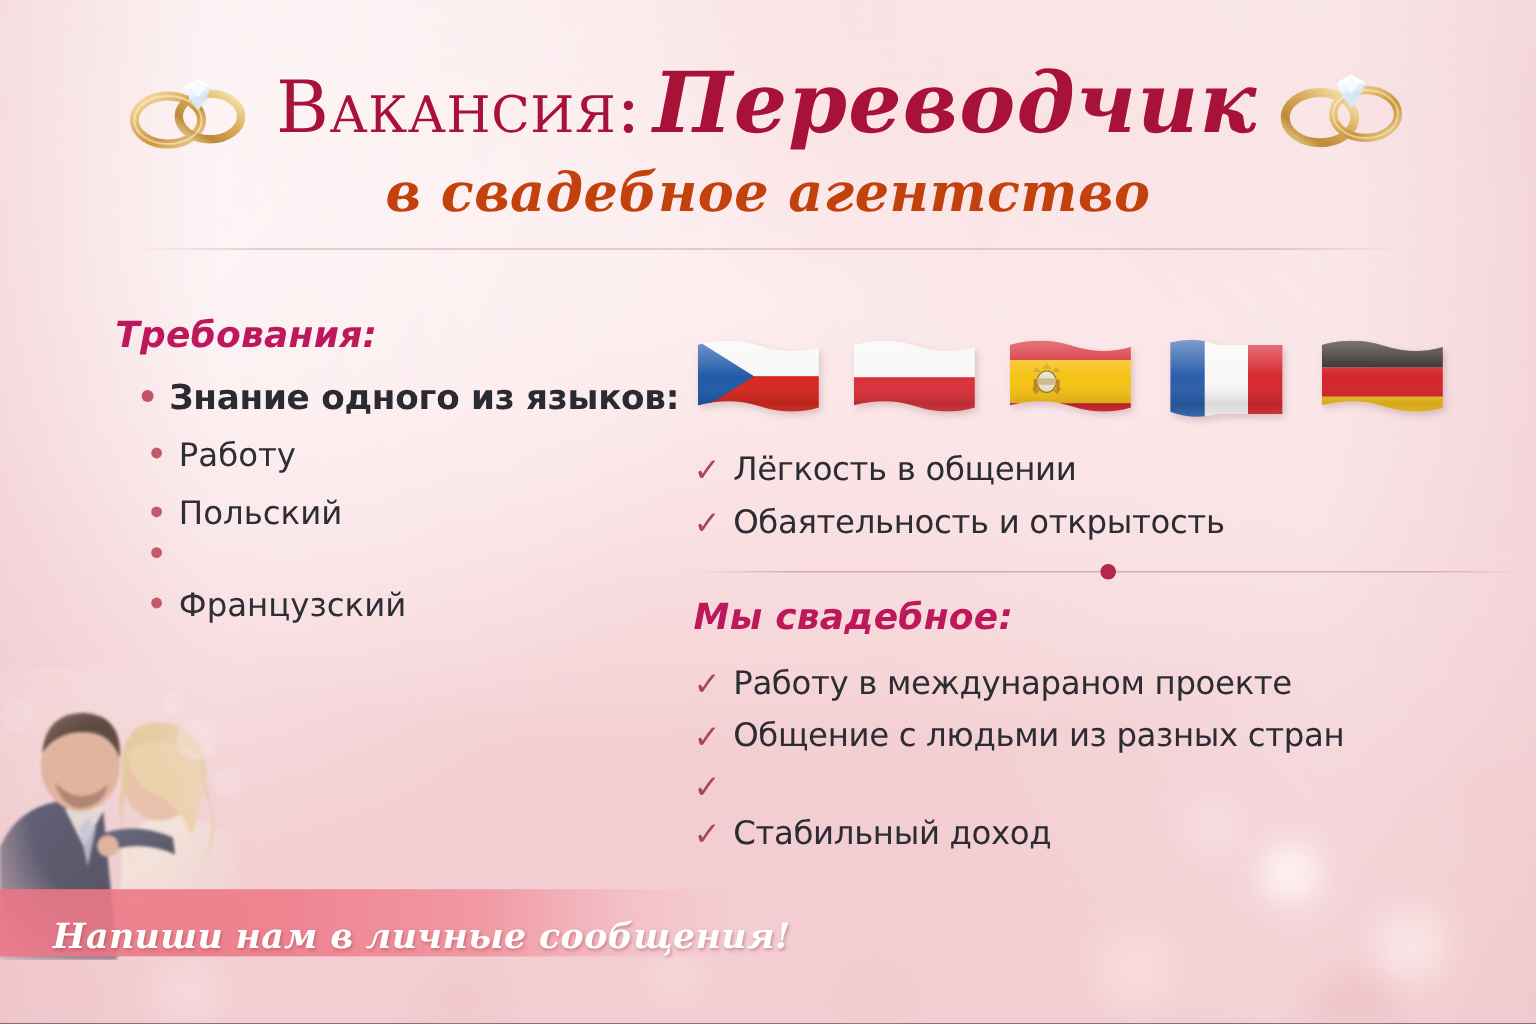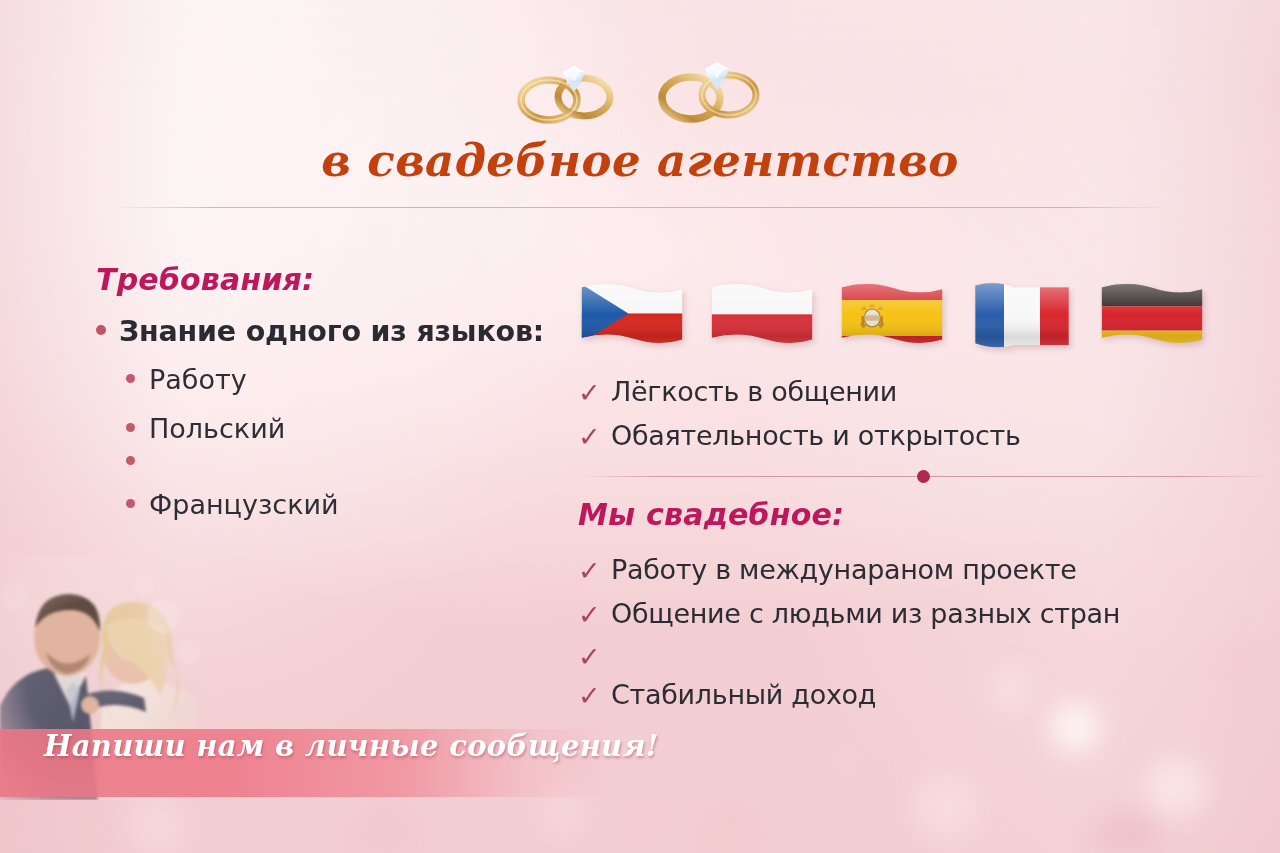--- a/index.html
+++ b/index.html
@@ -127,20 +127,21 @@
     font-style: italic;
     font-weight: 700;
     font-size: 30px;
     color: #be185d;
     letter-spacing: .2px;
   }
 
   .lang-top {
     display: flex; align-items: baseline; gap: 13px;
     margin-top: 18px;
+    justify-content: flex-end;
   }
   .bullet {
     flex: 0 0 auto;
     width: 10px; height: 10px; border-radius: 50%;
     background: #c0556a;
     transform: translateY(-6px);
   }
   .bullet.sm { width: 9px; height: 9px; background: #c4596c; }
   .lang-top-text {
     font-size: 28.5px; font-weight: 700; color: #2a2a33;
@@ -190,28 +191,28 @@
   .divider-dot {
     position: relative; width: 13px; height: 13px; border-radius: 50%;
     background: #b0284c;
   }
 
   .offer-head { margin-top: 2px; }
 
   
   .cta {
     position: absolute; left: 0; bottom: 56px;
-    width: 610px; height: 68px;
+    width: 610px; height: 56px;
     background: linear-gradient(to right,
       rgba(236,118,133,.88) 0%,
       rgba(238,124,138,.92) 38%,
       rgba(240,140,152,.80) 66%,
       rgba(244,176,186,.42) 86%,
       rgba(248,205,212,0) 100%);
-    display: flex; align-items: flex-start;
+    display: flex; align-items: flex-end;
   }
   .cta-text {
     margin-left: 44px;
     font-family: "DejaVu Serif", "Liberation Serif", serif;
     font-style: italic; font-weight: 700;
     font-size: 29px; color: #ffffff;
     letter-spacing: .3px;
     text-shadow: 1px 2px 3px rgba(150,60,75,.45);
     white-space: nowrap;
   }
@@ -298,20 +299,23 @@
           <ellipse cx="71" cy="49" rx="26" ry="19" fill="none" stroke="url(#goldB)" stroke-width="7"></ellipse>
           <ellipse cx="36" cy="52" rx="28" ry="20" fill="none" stroke="#fff6dd" stroke-width="1.6" opacity=".55"></ellipse>
           <path d="M53 36 L56 28 L66 28 L69 36 Z" fill="#dfe9f4"></path>
           <path d="M50 24 L72 24 L68 34 L54 34 Z" fill="url(#diaA)"></path>
           <path d="M50 24 L61 18 L72 24 Z" fill="#ffffff"></path>
           <path d="M54 34 L61 44 L68 34 Z" fill="#dbe7f5"></path>
           <path d="M55 25 L61 20 L67 25 L61 33 Z" fill="#f7fbff" opacity=".95"></path>
         </svg>
       </span>
 
+      <span class="title-main">
+        <span class="t-vak">Вакансия:</span><span class="t-prof">Переводчик</span>
+      </span>
 
       <span class="rings right">
         <svg width="112" height="82" viewBox="0 0 112 82" xmlns="http://www.w3.org/2000/svg" aria-hidden="true">
           <ellipse cx="36" cy="54" rx="29" ry="21" fill="none" stroke="url(#goldB)" stroke-width="7.5"></ellipse>
           <ellipse cx="74" cy="51" rx="27" ry="20" fill="none" stroke="url(#goldA)" stroke-width="7"></ellipse>
           <ellipse cx="74" cy="51" rx="27" ry="20" fill="none" stroke="#fff6dd" stroke-width="1.5" opacity=".5"></ellipse>
           <path d="M54 38 L57 29 L68 29 L71 38 Z" fill="#dfe9f4"></path>
           <path d="M50 25 L74 25 L70 35 L54 35 Z" fill="url(#diaA)"></path>
           <path d="M50 25 L62 18 L74 25 Z" fill="#ffffff"></path>
           <path d="M54 35 L62 46 L70 35 Z" fill="#dbe7f5"></path>

